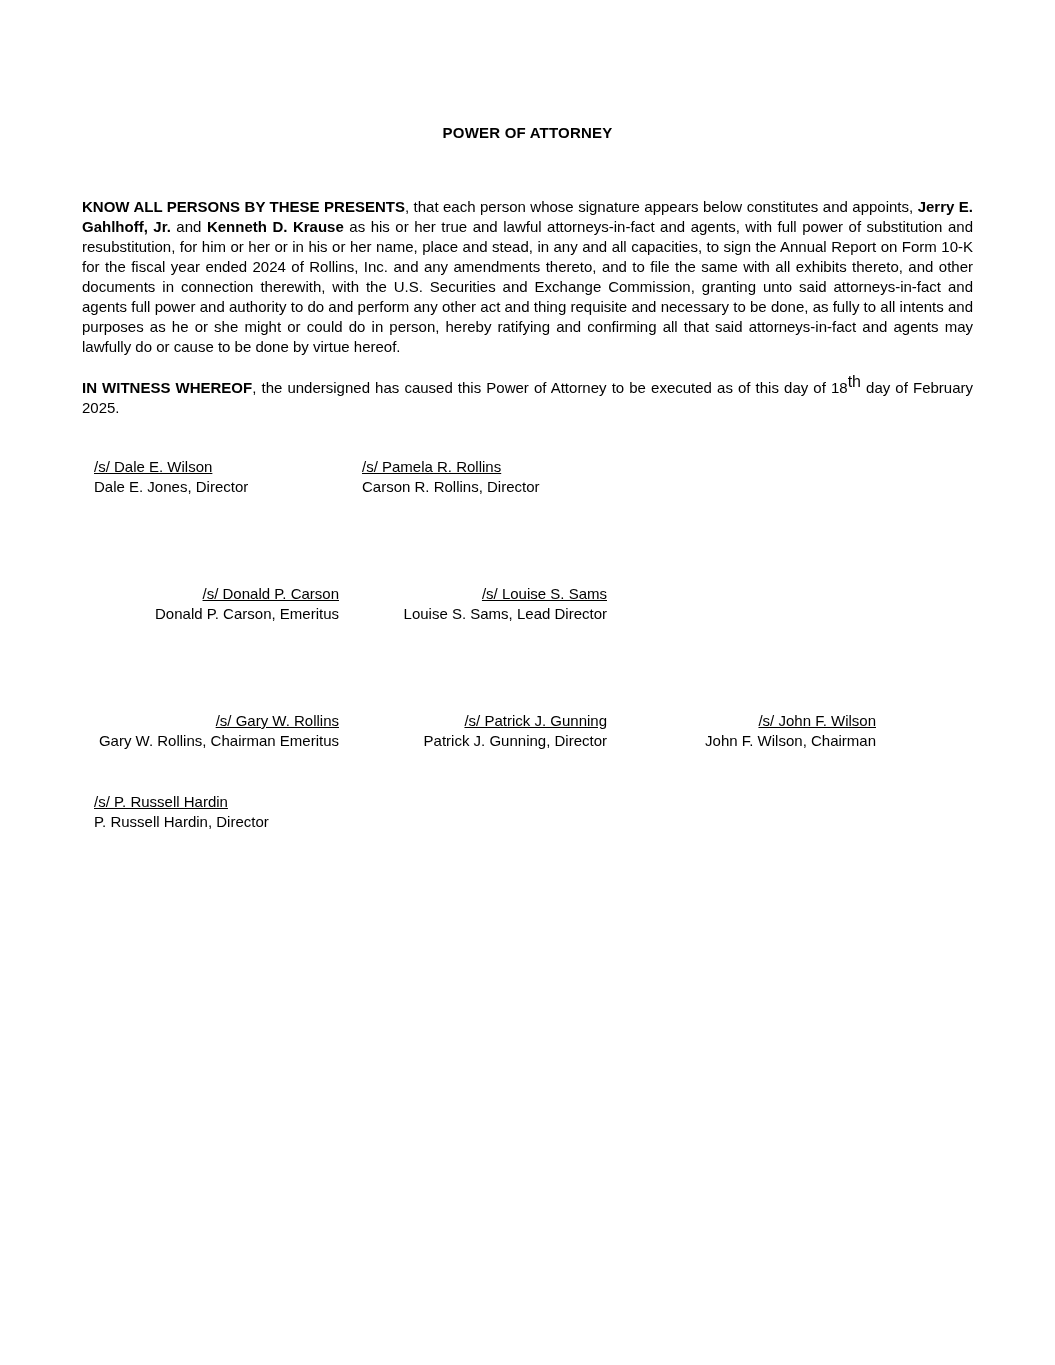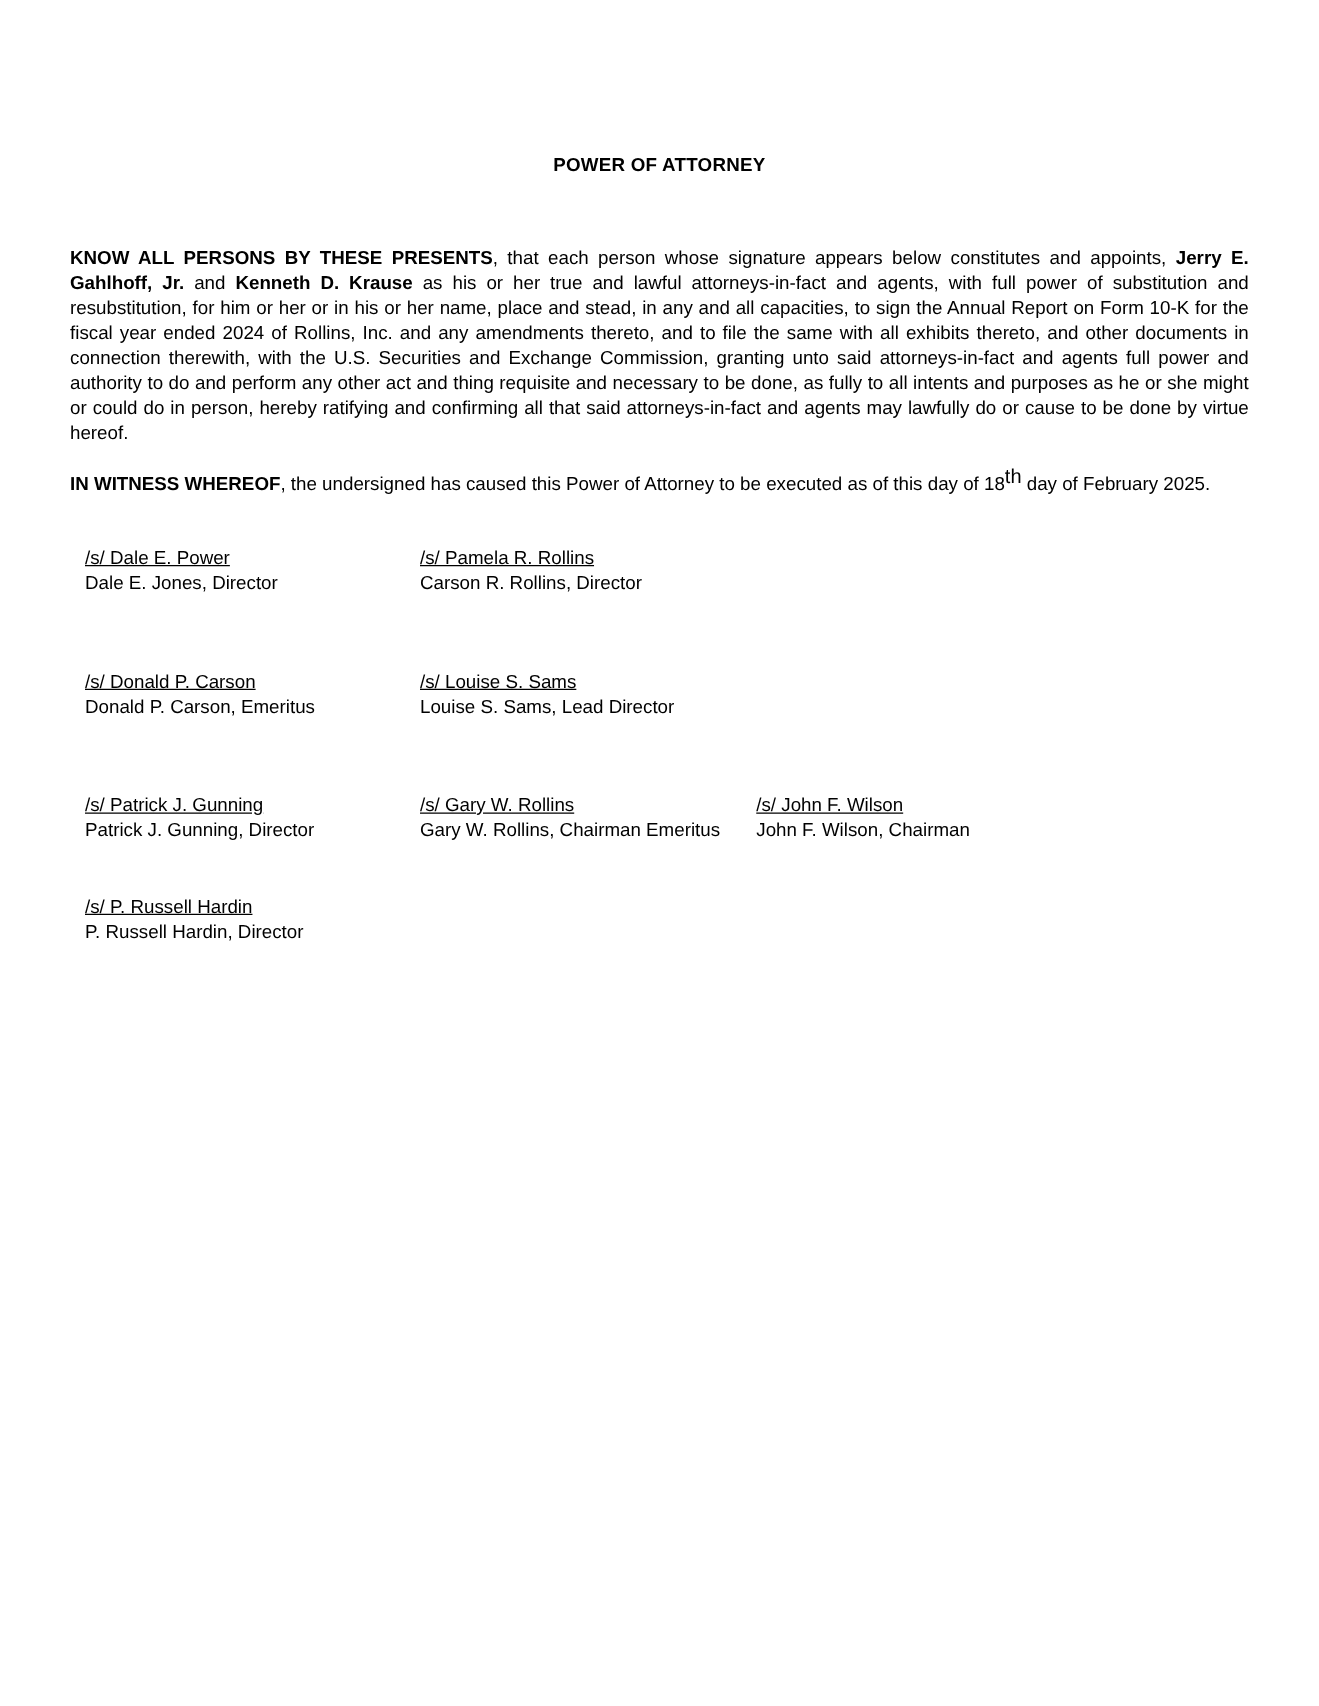--- a/index.html
+++ b/index.html
@@ -13,21 +13,21 @@
     height: 1365px;
     background: #ffffff;
     color: #000000;
     font-family: "Liberation Sans", sans-serif;
     font-size: 15px;
     line-height: 20px;
     overflow: hidden;
     box-sizing: border-box;
   }
   .content {
-    padding: 0 56px;
+    padding: 0 82px;
   }
   .doc-title {
     padding-top: 123px;
     text-align: center;
     font-weight: bold;
     letter-spacing: 0.2px;
   }
   .para {
     text-align: justify;
     margin: 0;
@@ -42,21 +42,21 @@
     vertical-align: super;
   }
   .sig-section {
     margin-top: 39px;
     padding-left: 12px;
   }
   .sig-row {
     display: grid;
     grid-template-columns: 268px 269px 1fr;
   }
-  .sig-row.r2, .sig-row.r3 { margin-top: 59px; }
+  .sig-row.r2, .sig-row.r3 { margin-top: 87px; text-align: right; }
   .sig-row.r4 { margin-top: 41px; }
   .sig-cell { max-width: 245px; }
   .sig-line {
     text-decoration: underline;
     white-space: nowrap;
   }
   .sig-title { }
 </style>
 </head>
 <body>
@@ -68,21 +68,21 @@
 
     <p class="para p1"><span class="bold">KNOW ALL PERSONS BY THESE PRESENTS</span><span>, that each person whose signature appears below constitutes and appoints, </span><span class="bold">Jerry E. Gahlhoff, Jr.</span><span> and </span><span class="bold">Kenneth D. Krause</span><span> as his or her true and lawful attorneys-in-fact and agents, with full power of substitution and resubstitution, for him or her or in his or her name, place and stead, in any and all capacities, to sign the Annual Report on Form 10-K for the fiscal year ended 2024 of Rollins, Inc. and any amendments thereto, and to file the same with all exhibits thereto, and other documents in connection therewith, with the U.S. Securities and Exchange Commission, granting unto said attorneys-in-fact and agents full power and authority to do and perform any other act and thing requisite and necessary to be done, as fully to all intents and purposes as he or she might or could do in person, hereby ratifying and confirming all that said attorneys-in-fact and agents may lawfully do or cause to be done by virtue hereof.</span></p>
 
 
     <p class="para p3"><span class="bold">IN WITNESS WHEREOF</span><span>, the undersigned has caused this Power of Attorney to be executed as of this day of 18</span><sup>th</sup><span> day of February 2025.</span></p>
 
     <div class="sig-section">
 
       <div class="sig-row r1">
         <div class="sig-cell">
-          <div class="sig-line">/s/ Dale E. Power</div>
+          <div class="sig-line">/s/ Dale E. Wilson</div>
           <div class="sig-title">Dale E. Jones, Director</div>
         </div>
         <div class="sig-cell">
           <div class="sig-line">/s/ Pamela R. Rollins</div>
           <div class="sig-title">Carson R. Rollins, Director</div>
         </div>
       </div>
 
       <div class="sig-row r2">
         <div class="sig-cell">
@@ -90,26 +90,26 @@
           <div class="sig-title">Donald P. Carson, Emeritus</div>
         </div>
         <div class="sig-cell">
           <div class="sig-line">/s/ Louise S. Sams</div>
           <div class="sig-title">Louise S. Sams, Lead Director</div>
         </div>
       </div>
 
       <div class="sig-row r3">
         <div class="sig-cell">
+          <div class="sig-line">/s/ Gary W. Rollins</div>
+          <div class="sig-title">Gary W. Rollins, Chairman Emeritus</div>
+        </div>
+        <div class="sig-cell">
           <div class="sig-line">/s/ Patrick J. Gunning</div>
           <div class="sig-title">Patrick J. Gunning, Director</div>
-        </div>
-        <div class="sig-cell">
-          <div class="sig-line">/s/ Gary W. Rollins</div>
-          <div class="sig-title">Gary W. Rollins, Chairman Emeritus</div>
         </div>
         <div class="sig-cell">
           <div class="sig-line">/s/ John F. Wilson</div>
           <div class="sig-title">John F. Wilson, Chairman</div>
         </div>
       </div>
 
       <div class="sig-row r4">
         <div class="sig-cell">
           <div class="sig-line">/s/ P. Russell Hardin</div>

